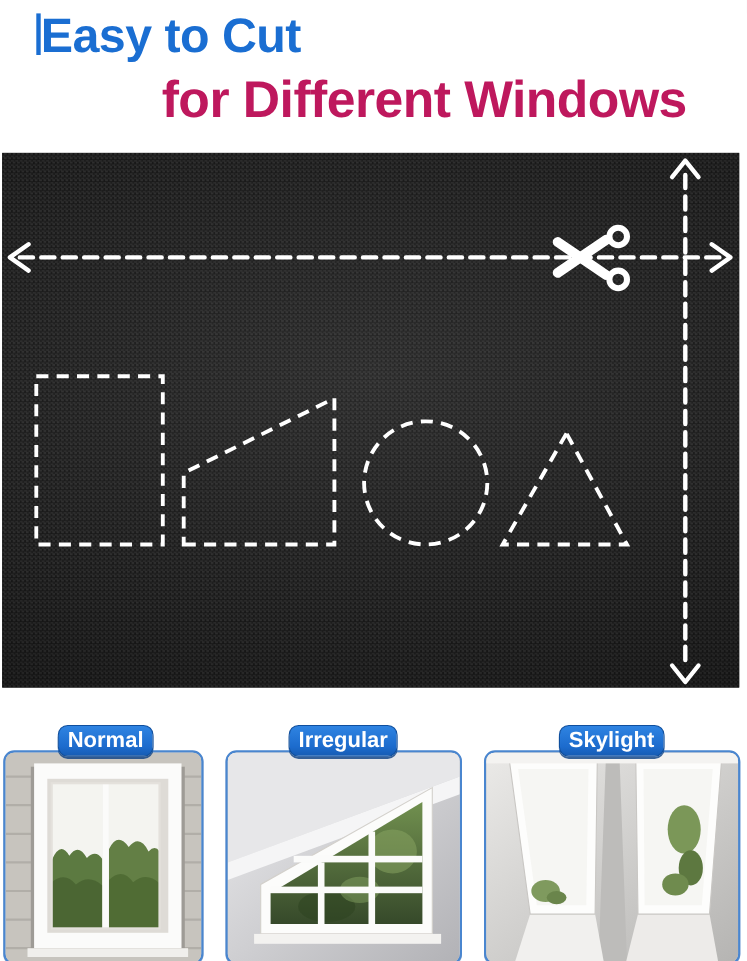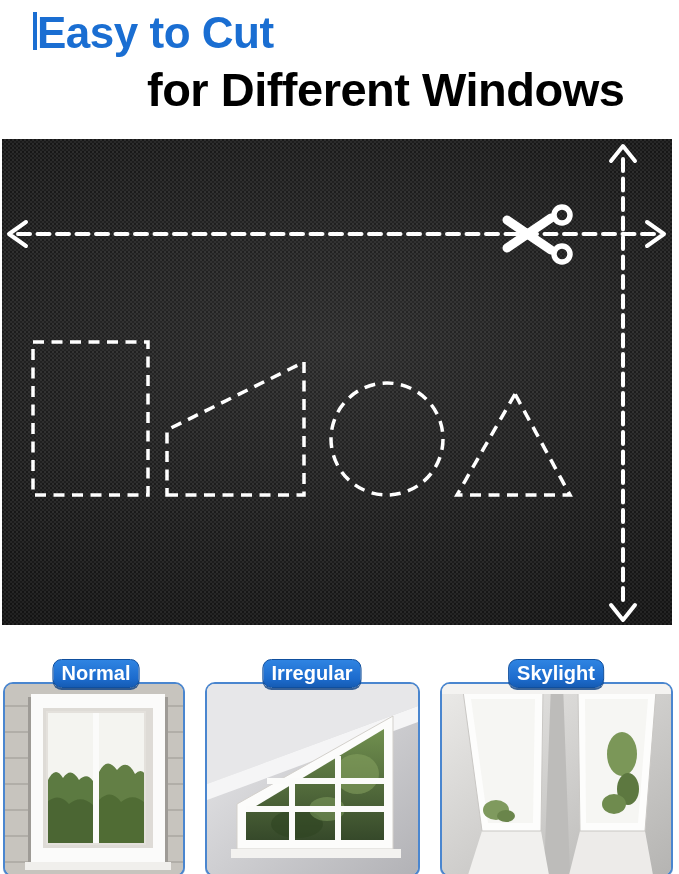--- a/index.html
+++ b/index.html
@@ -8,21 +8,21 @@
     font-family:"Liberation Sans", sans-serif;overflow:hidden;
   }
   
   .accent-bar{position:absolute;left:33px;top:0;width:4px;height:38px;background:#1a6ed2;}
   .title-line1{
     position:absolute;left:37px;top:-4px;margin:0;
     font-size:44px;font-weight:bold;letter-spacing:-0.5px;color:#1a6ed2;white-space:nowrap;
   }
   .title-line2{
     position:absolute;left:147px;top:50px;margin:0;
-    font-size:47px;font-weight:bold;letter-spacing:-0.5px;color:#000000;white-space:nowrap;
+    font-size:47px;font-weight:bold;letter-spacing:-0.5px;color:#be185d;white-space:nowrap;
   }
   
   .fabric{
     position:absolute;left:2px;top:127px;width:670px;height:486px;
     background-color:#242424;
     background-image:
       radial-gradient(ellipse 120% 85% at 50% 42%, rgba(255,255,255,0.07) 0%, rgba(0,0,0,0.02) 55%, rgba(0,0,0,0.42) 100%),
       conic-gradient(#2e2e2e 25%, #1d1d1d 0 50%, #2a2a2a 0 75%, #181818 0);
     background-size:100% 100%, 4px 4px;
   }

